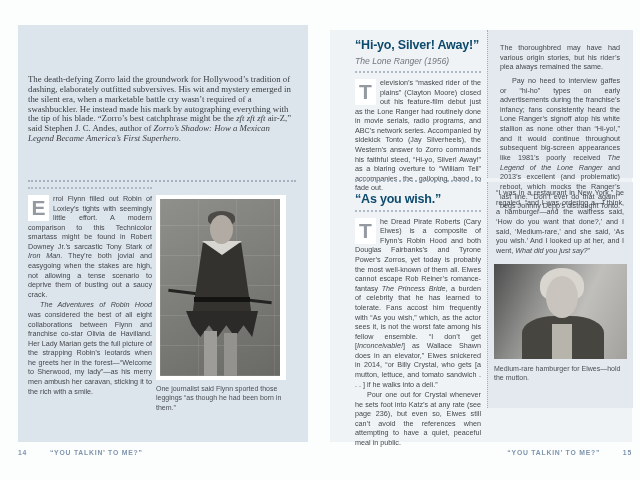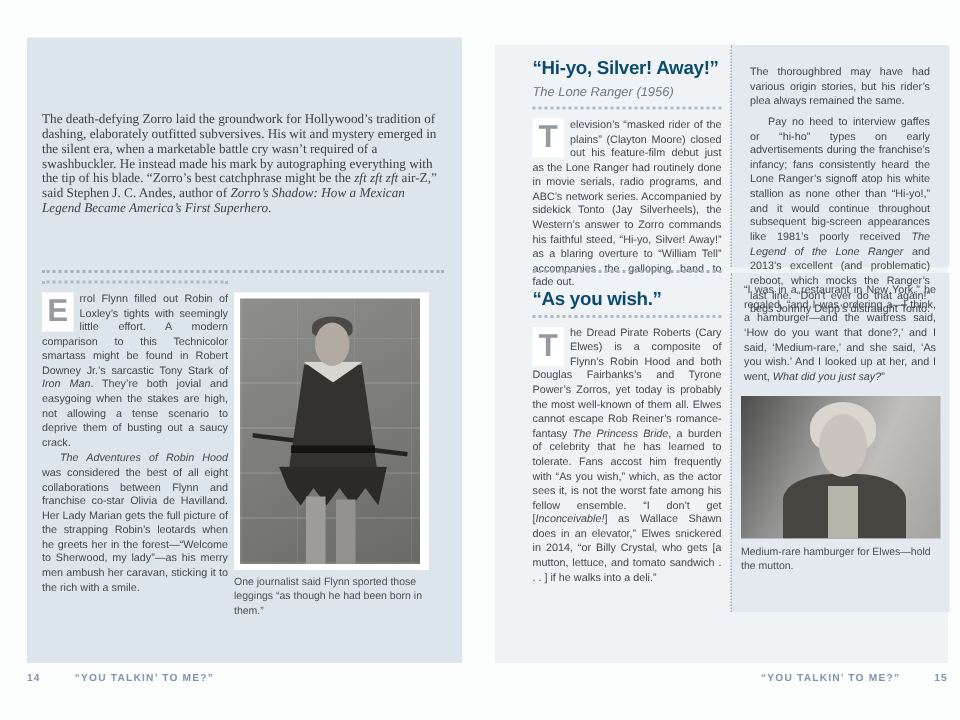--- a/index.html
+++ b/index.html
@@ -139,20 +139,21 @@
     </div>
 
     <hr class="rule rule-main-right">
 
     <div class="section-col bride-section">
       <h2 class="catchphrase">“As you wish.”</h2>
       <hr class="rule mini-rule">
       <p class="body-txt">
         <span class="dropcap">T</span><span><span>he Dread Pirate Roberts (Cary Elwes) is a composite of Flynn’s Robin Hood and both Douglas Fairbanks’s and Tyrone Power’s Zorros, yet today is probably the most well-known of them all. Elwes cannot escape Rob Reiner’s romance-fantasy </span><span class="it">The Princess Bride</span><span>, a burden of celebrity that he has learned to tolerate. Fans accost him frequently with “As you wish,” which, as the actor sees it, is not the worst fate among his fellow ensemble. “I don’t get [</span><span class="it">Inconceivable!</span><span>] as Wallace Shawn does in an elevator,” Elwes snickered in 2014, “or Billy Crystal, who gets [a mutton, lettuce, and tomato sandwich . . . ] if he walks into a deli.”</span></span>
       </p>
+      <p class="body-txt"><span>Pour one out for Crystal whenever he sets foot into Katz’s at any rate (see page 236), but even so, Elwes still can’t avoid the references when attempting to have a quiet, peaceful meal in public.</span></p>
     </div>
 
     <div class="sidebar-text">
       <p><span>The thoroughbred may have had various origin stories, but his rider’s plea always remained the same.</span></p>
       <p><span>Pay no heed to interview gaffes or “hi-ho” types on early advertisements during the franchise’s infancy; fans consistently heard the Lone Ranger’s signoff atop his white stallion as none other than “Hi-yo!,” and it would continue throughout subsequent big-screen appearances like 1981’s poorly received </span><span class="it">The Legend of the Lone Ranger</span><span> and 2013’s excellent (and problematic) reboot, which mocks the Ranger’s last line. “Don’t ever do that again!” begs Johnny Depp’s distraught Tonto.</span></p>
     </div>
 
     <p class="sidebar-quote"><span>“I was in a restaurant in New York,” he regaled, “and I was ordering a—I think, a hamburger—and the waitress said, ‘How do you want that done?,’ and I said, ‘Medium-rare,’ and she said, ‘As you wish.’ And I looked up at her, and I went, </span><span class="it">What did you just say?</span><span>”</span></p>
 
     <figure class="elwes-fig">

